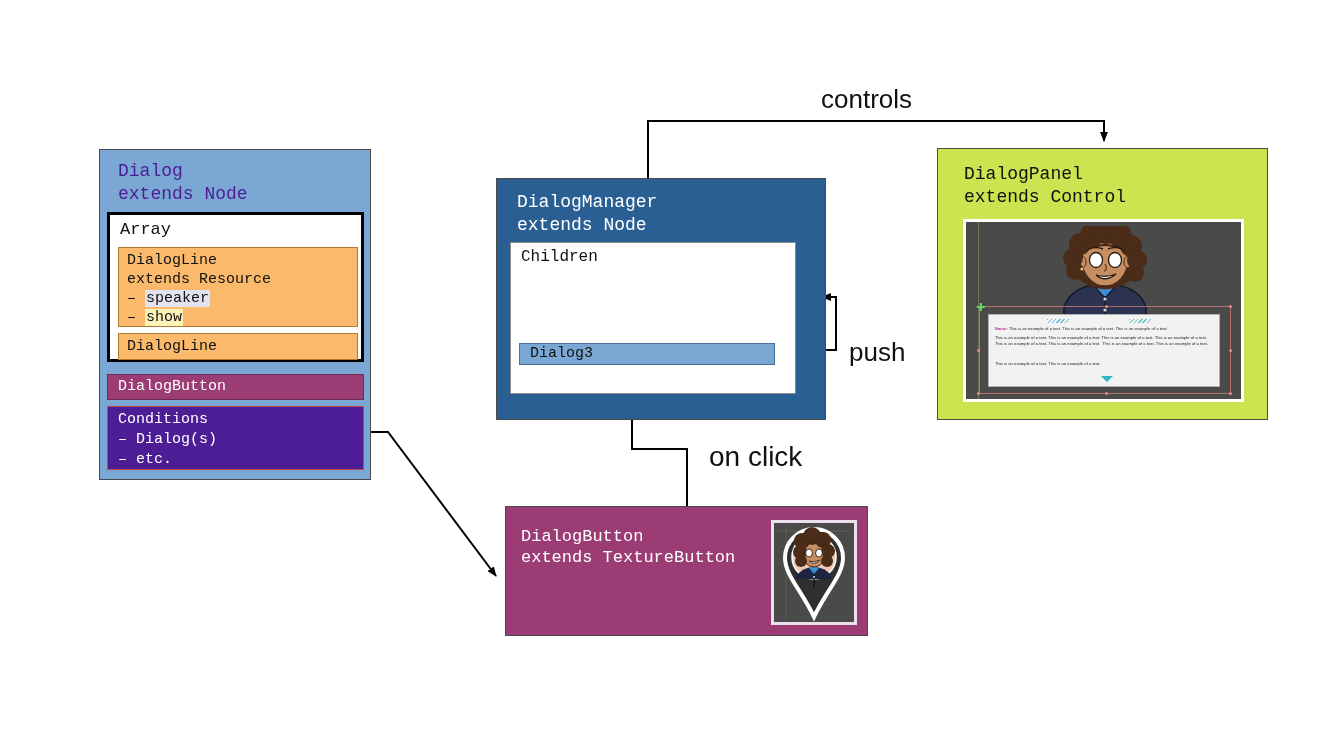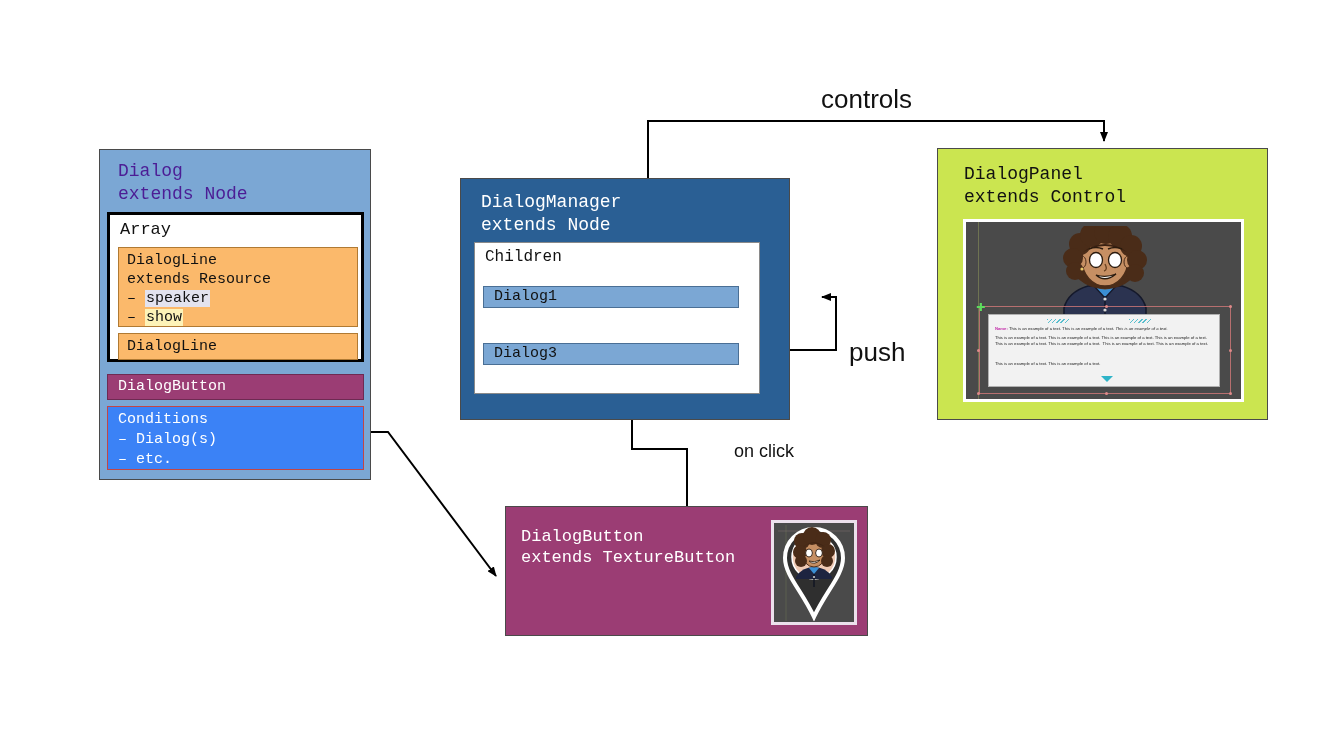--- a/index.html
+++ b/index.html
@@ -97,36 +97,36 @@
   #dialogbutton-bar .bar-text {
     position: absolute;
     left: 10px; top: 3px;
     font-size: 15px;
     color: #ffffff;
   }
   #conditions-box {
     position: absolute;
     left: 7px; top: 256px;
     width: 257px; height: 64px;
-    background: #3b82f6;
+    background: #4c1d95;
     border: 1px solid #c24646;
     box-sizing: border-box;
   }
   #conditions-box .cond-text {
     position: absolute;
     left: 10px; top: 3px;
     font-size: 15px;
     line-height: 20px;
     color: #ffffff;
     white-space: pre;
   }
 
   
   #dialogmanager-node {
-    left: 460px; top: 178px;
+    left: 496px; top: 178px;
     width: 330px; height: 242px;
     background: #2a5f94;
   }
   #dialogmanager-node .node-title {
     position: absolute;
     left: 20px; top: 12px;
     font-size: 18px;
     line-height: 23px;
     color: #ffffff;
     white-space: pre;
@@ -296,21 +296,21 @@
     pointer-events: none;
   }
   .conn-label {
     position: absolute;
     font-family: "Liberation Sans", sans-serif;
     color: #111111;
     white-space: pre;
   }
   #label-controls { left: 821px; top: 84px; font-size: 26px; }
   #label-push     { left: 849px; top: 337px; font-size: 26px; }
-  #label-onclick  { left: 709px; top: 441px; font-size: 18px; margin-left: 25px; }
+  #label-onclick  { left: 709px; top: 441px; font-size: 28px; }
   #label-iftrue   { left: 354px; top: 527px; font-size: 26px; line-height: 32px; }
 </style>
 </head>
 <body>
 
 <div id="canvas">
 
   <svg id="connectors" viewBox="0 0 1323 744" width="1323" height="744" xmlns="http://www.w3.org/2000/svg">
     <defs>
       <marker id="arrowhead" markerWidth="10" markerHeight="8" refX="9" refY="4" orient="auto" markerUnits="userSpaceOnUse">
@@ -362,23 +362,20 @@
   </div>
 
   <div class="node" id="dialogmanager-node">
     <div class="node-title mono">DialogManager
 extends Node</div>
 
     <div id="children-box">
       <div class="children-label mono">Children</div>
     </div>
 
-    <div class="dialog-chip" id="chip-1">
-      <div class="chip-text mono">Dialog1</div>
-    </div>
     <div class="dialog-chip" id="chip-3">
       <div class="chip-text mono">Dialog3</div>
     </div>
   </div>
 
   <div class="node" id="dialogpanel-node">
     <div class="node-title mono">DialogPanel
 extends Control</div>
 
     <div id="panel-preview">

